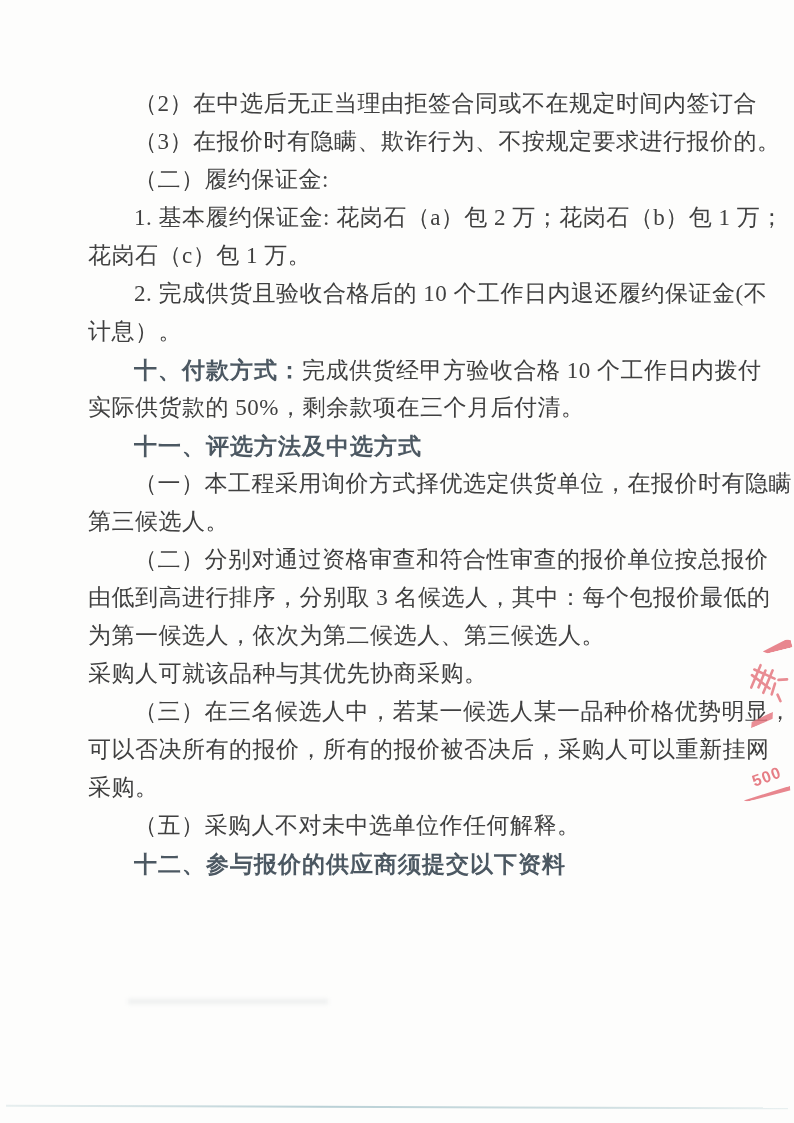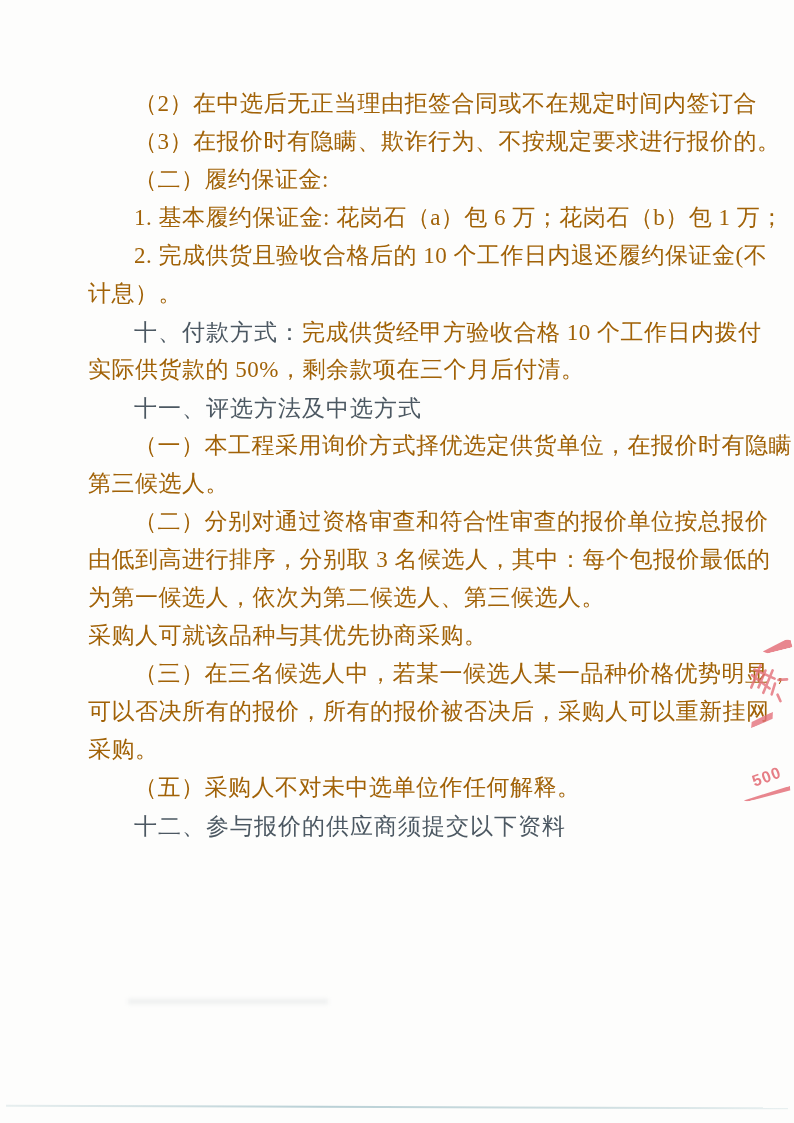--- a/index.html
+++ b/index.html
@@ -23,26 +23,26 @@
   }
   .line {
     height: 38px;
     line-height: 38px;
     font-size: 23px;
     white-space: nowrap;
   }
   .line.indent { padding-left: 46px; }
   .seg-body {
     font-family: "Liberation Serif", "DejaVu Serif", serif;
-    color: #a16207;
+    color: #404040;
     letter-spacing: 0.5px;
   }
   .seg-heading {
     font-family: "Liberation Sans", "DejaVu Sans", sans-serif;
-    font-weight: 400;
+    font-weight: 700;
     color: #4c5862;
     letter-spacing: 1px;
   }
   
   .seal-area {
     position: absolute;
     left: 735px;
     top: 630px;
     width: 59px;
     height: 180px;
@@ -126,21 +126,22 @@
 </head>
 <body>
 
 <div class="page">
 
   <div class="text-block">
 
   <div class="line indent"><span class="seg-body">（2）在中选后无正当理由拒签合同或不在规定时间内签订合</span></div>
       <div class="line indent"><span class="seg-body">（3）在报价时有隐瞒、欺诈行为、不按规定要求进行报价的。</span></div>
       <div class="line indent"><span class="seg-body">（二）履约保证金:</span></div>
-      <div class="line indent"><span class="seg-body">1. 基本履约保证金: 花岗石（a）包 6 万；花岗石（b）包 1 万；</span></div>
+      <div class="line indent"><span class="seg-body">1. 基本履约保证金: 花岗石（a）包 2 万；花岗石（b）包 1 万；</span></div>
+      <div class="line"><span class="seg-body">花岗石（c）包 1 万。</span></div>
       <div class="line indent"><span class="seg-body">2. 完成供货且验收合格后的 10 个工作日内退还履约保证金(不</span></div>
       <div class="line"><span class="seg-body">计息）。</span></div>
       <div class="line indent"><span class="seg-heading">十、付款方式：</span><span class="seg-body">完成供货经甲方验收合格 10 个工作日内拨付</span></div>
       <div class="line"><span class="seg-body">实际供货款的 50%，剩余款项在三个月后付清。</span></div>
       <div class="line indent"><span class="seg-heading">十一、评选方法及中选方式</span></div>
       <div class="line indent"><span class="seg-body">（一）本工程采用询价方式择优选定供货单位，在报价时有隐瞒</span></div>
       <div class="line"><span class="seg-body">第三候选人。</span></div>
       <div class="line indent"><span class="seg-body">（二）分别对通过资格审查和符合性审查的报价单位按总报价</span></div>
       <div class="line"><span class="seg-body">由低到高进行排序，分别取 3 名候选人，其中：每个包报价最低的</span></div>
       <div class="line"><span class="seg-body">为第一候选人，依次为第二候选人、第三候选人。</span></div>

